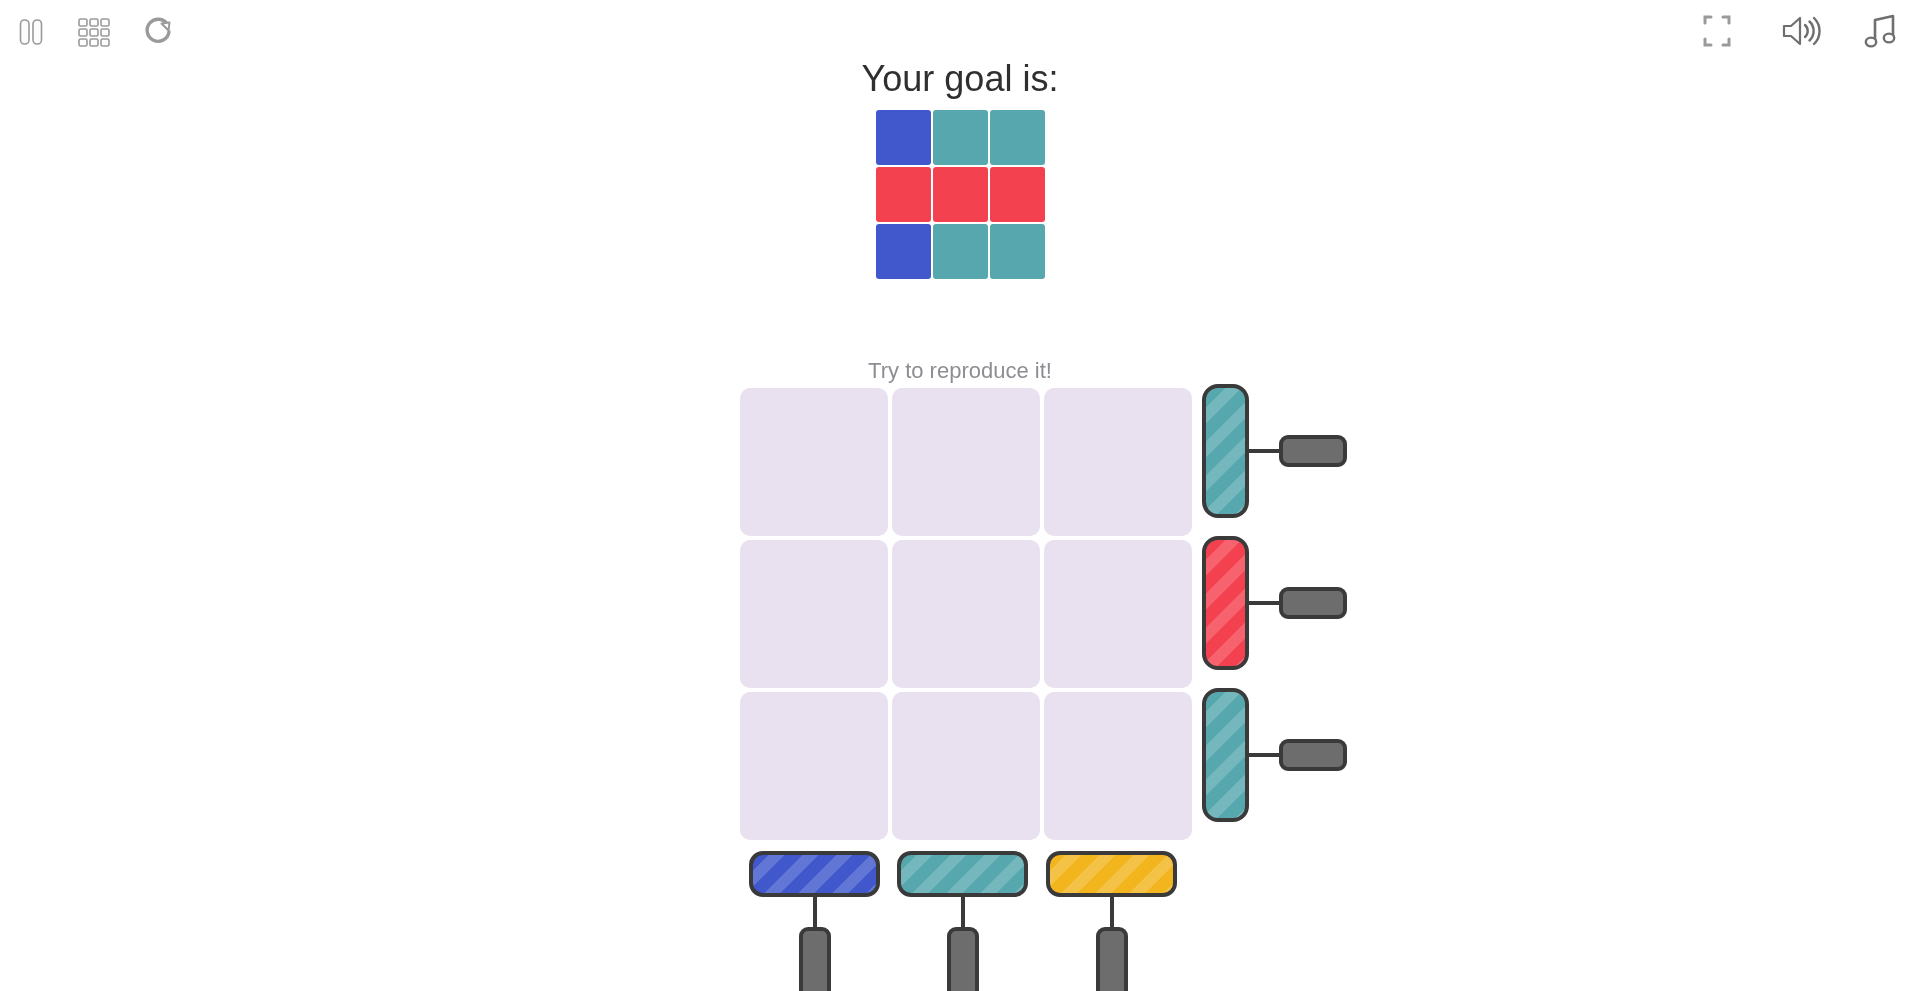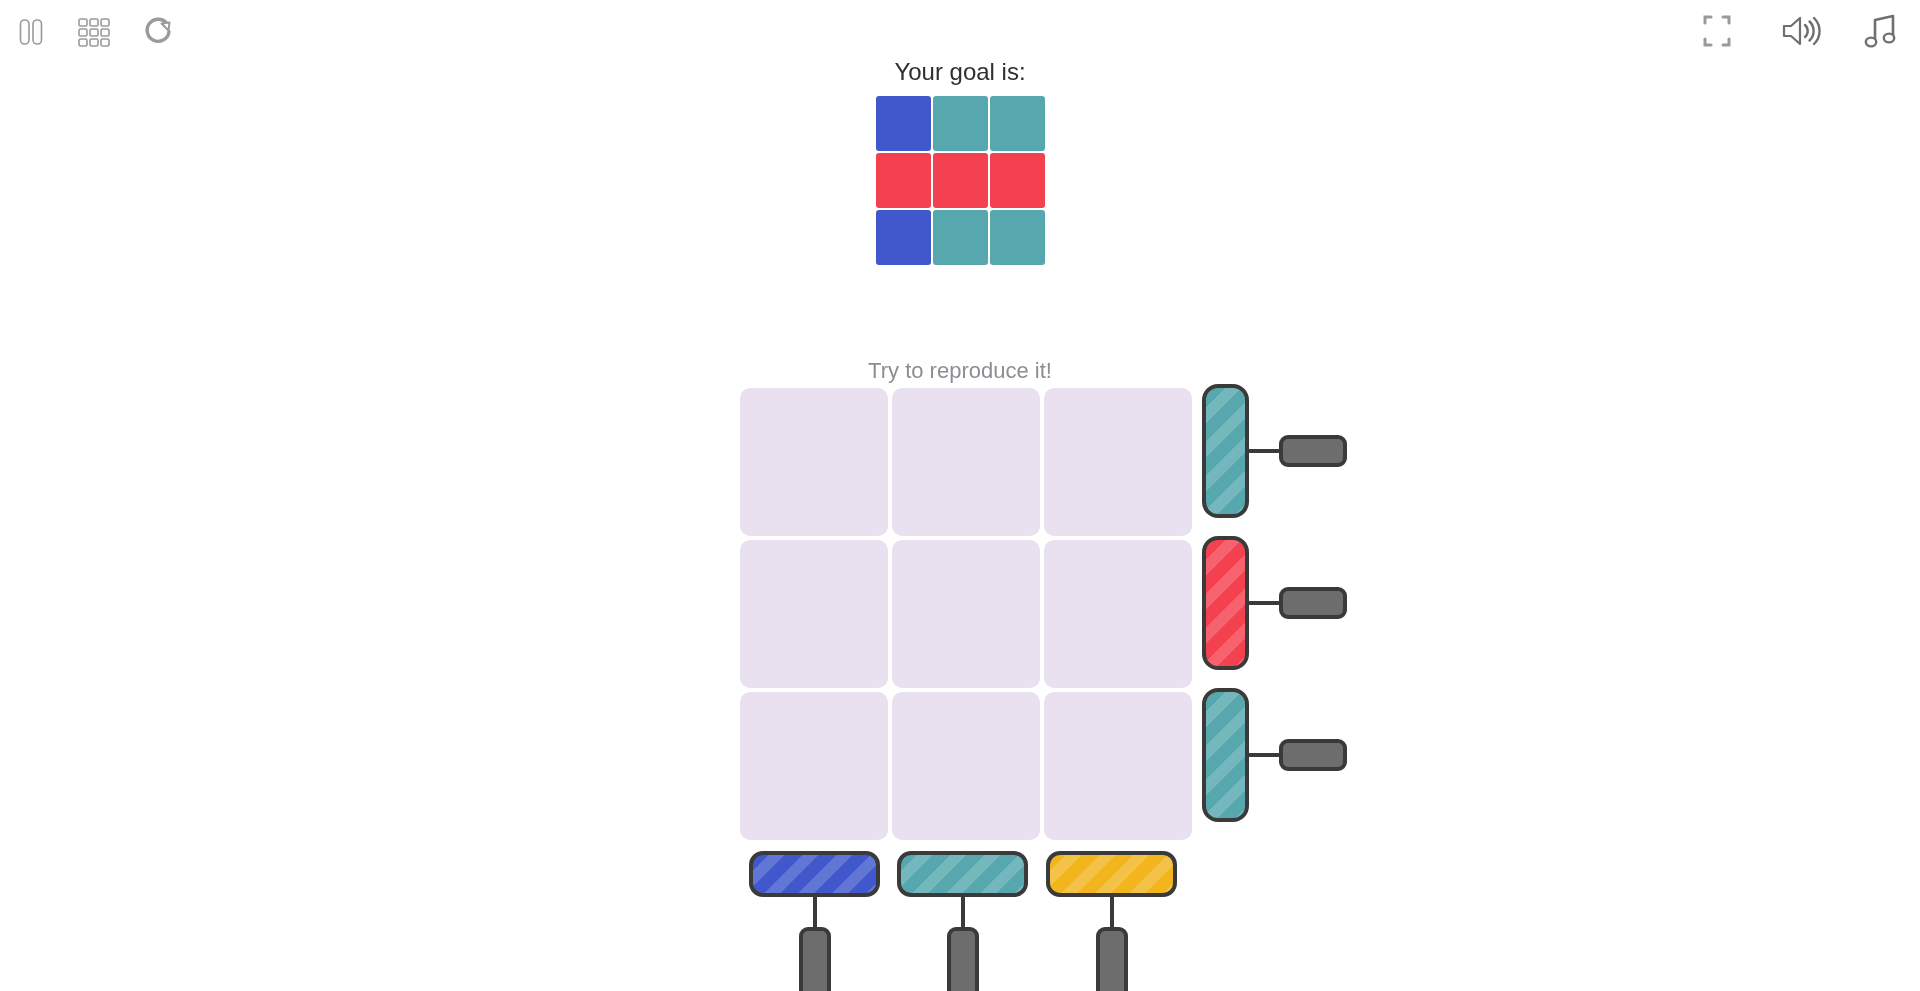--- a/index.html
+++ b/index.html
@@ -60,21 +60,21 @@
   .goal-wrap {
     position: absolute;
     top: 58px;
     left: 0;
     width: 1920px;
     display: flex;
     flex-direction: column;
     align-items: center;
   }
   .goal-heading {
-    font-size: 24px;
+    font-size: 36px;
     color: #2f2f2f;
     margin-bottom: 10px;
     font-family: "Liberation Sans", sans-serif;
   }
   .goal-grid {
     display: grid;
     grid-template-columns: repeat(3, 55px);
     grid-template-rows: repeat(3, 55px);
     gap: 2px;
   }

